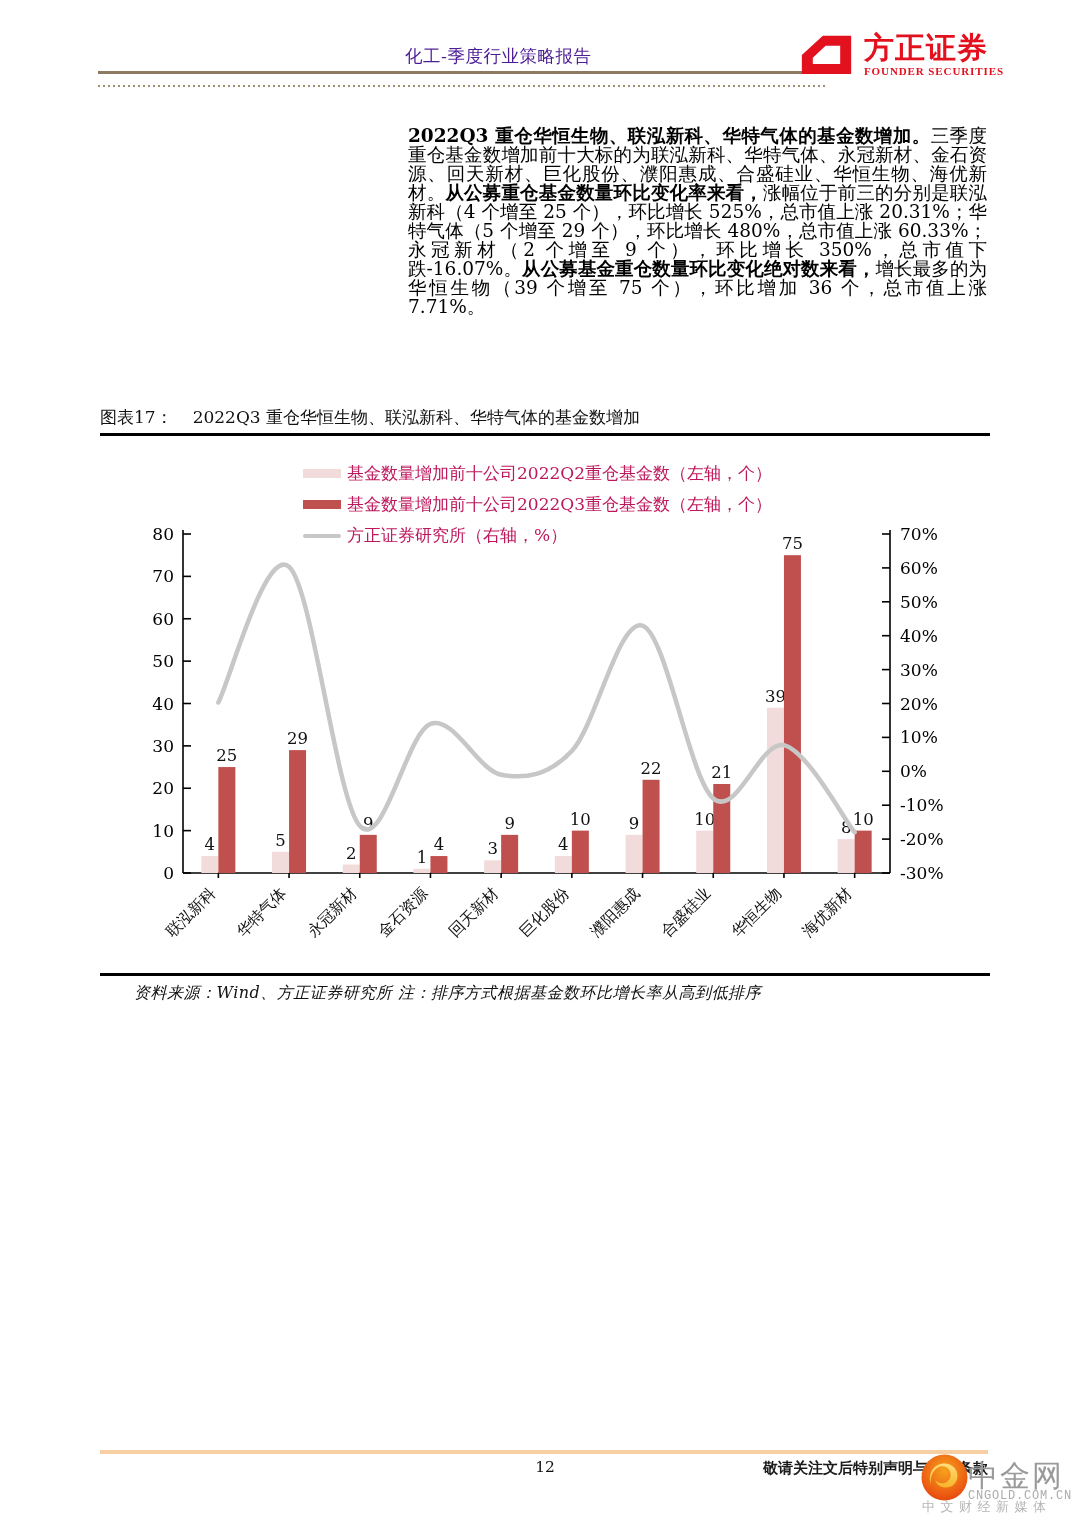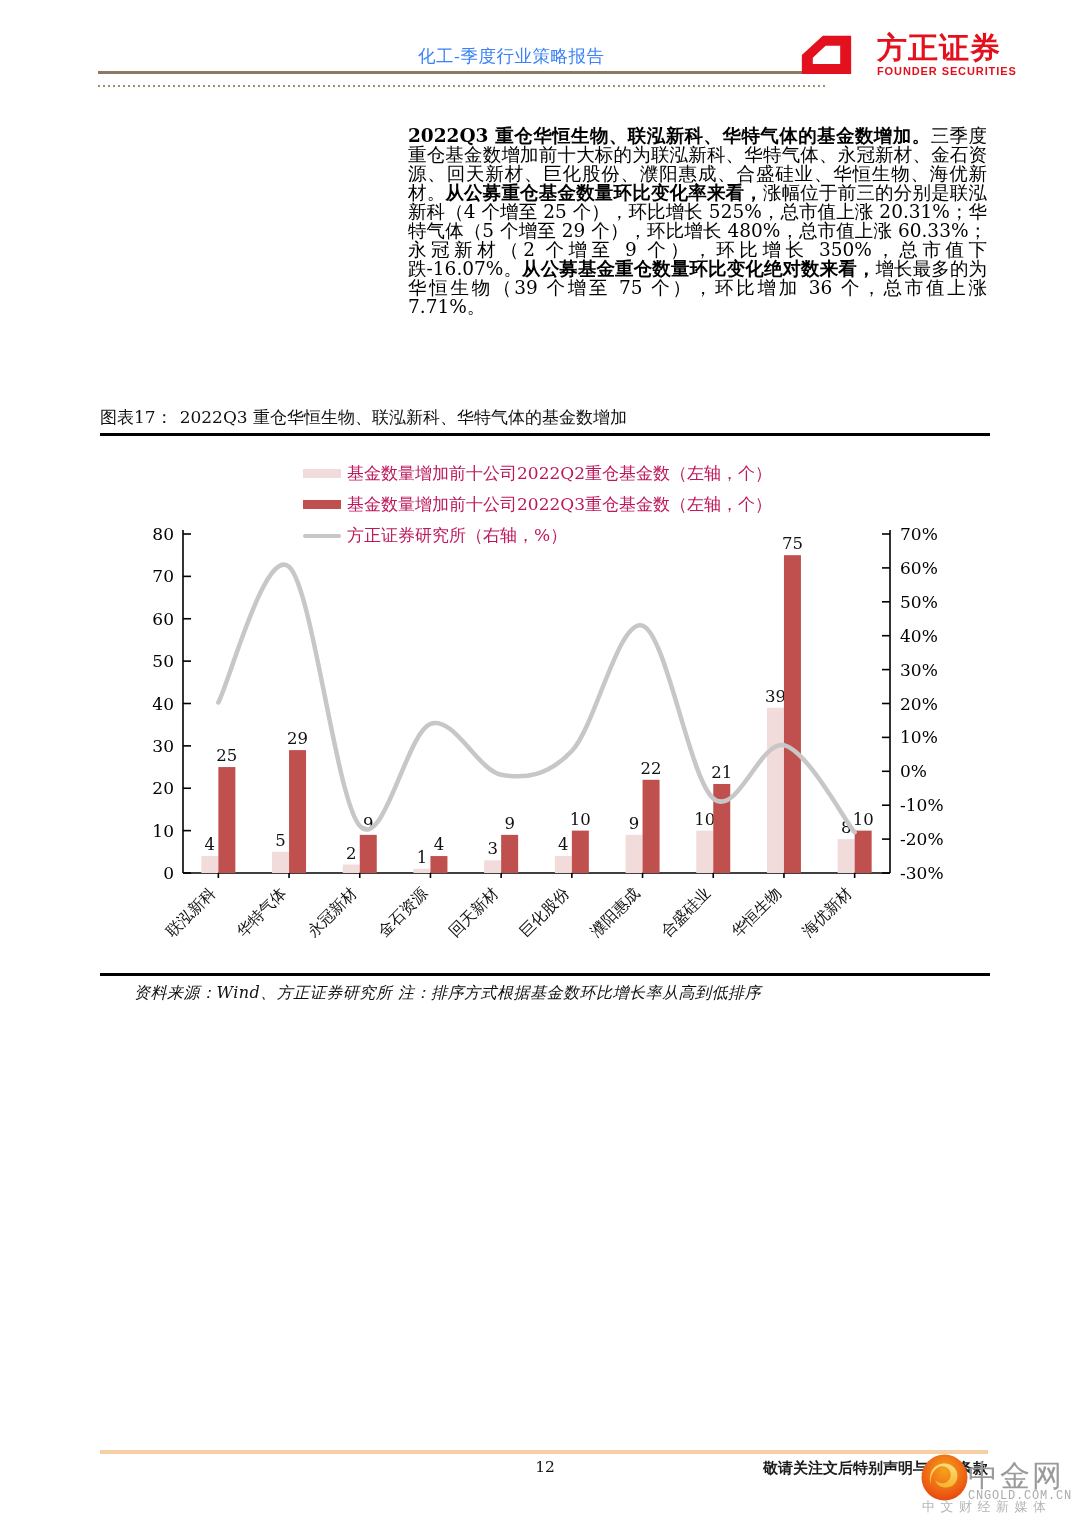--- a/index.html
+++ b/index.html
@@ -1,33 +1,33 @@
 <!DOCTYPE html>
 <html><head>
 <meta charset="utf-8">
 <style>
   html,body{margin:0;padding:0;background:#ffffff;}
   .page{position:relative;width:1080px;height:1527px;background:#fff;overflow:hidden;
         font-family:"DejaVu Serif","Liberation Serif",serif;color:#000;}
   
-  .doc-type{position:absolute;left:405px;top:44px;font-size:17.5px;color:#3b82f6;letter-spacing:.5px;margin-left:13px;}
+  .doc-type{position:absolute;left:405px;top:44px;font-size:17.5px;color:#4c1d95;letter-spacing:.5px;}
   .hr-solid{position:absolute;left:98px;top:71px;width:728px;height:2.5px;background:#8c7a62;}
   .hr-dotted{position:absolute;left:98px;top:85px;width:728px;height:2px;
      background:repeating-linear-gradient(90deg,#a08d72 0 1.8px,transparent 1.8px 5px);}
   .brand{position:absolute;left:799px;top:33px;display:flex;align-items:flex-start;}
-  .brand-txt{margin-left:23px;font-family:Liberation Sans, sans-serif;}
+  .brand-txt{margin-left:10px;font-family:Liberation Serif, serif;}
   .brand-cn{font-size:30px;font-weight:bold;color:#e3101e;line-height:30px;letter-spacing:1px;}
   .brand-en{font-size:11px;font-weight:bold;color:#e3101e;letter-spacing:.9px;margin-top:2px;}
   
   .para{position:absolute;left:408px;top:126px;width:579px;font-size:18.5px;line-height:19px;
         text-align:justify;color:#000;}
   .para .b{font-weight:bold;}
   
   .fig-cap{position:absolute;left:100px;top:406px;font-size:17px;color:#111;}
-  .fig-cap .lbl{margin-right:7px;}
+  .fig-cap .lbl{margin-right:20px;}
   .rule-top{position:absolute;left:100px;top:433px;width:890px;height:3px;background:#000;}
   .rule-bottom{position:absolute;left:100px;top:973px;width:890px;height:3px;background:#000;}
   .legend{position:absolute;left:303px;top:458px;display:flex;flex-direction:column;}
   .legend .row{display:flex;align-items:center;height:31px;font-size:17px;color:#be185d;}
   .legend .sw{width:38px;height:9px;margin-right:6px;flex:0 0 auto;}
   .legend .sw.line{height:4px;border-radius:2px;}
   .chart-svg{position:absolute;left:140px;top:520px;}
   .src-note{position:absolute;left:106px;top:983px;font-size:16px;font-style:italic;color:#111;letter-spacing:.5px;margin-left:28px;}
   
   .f-rule{position:absolute;left:100px;top:1450px;width:888px;height:4px;background:#f6cfa2;}

